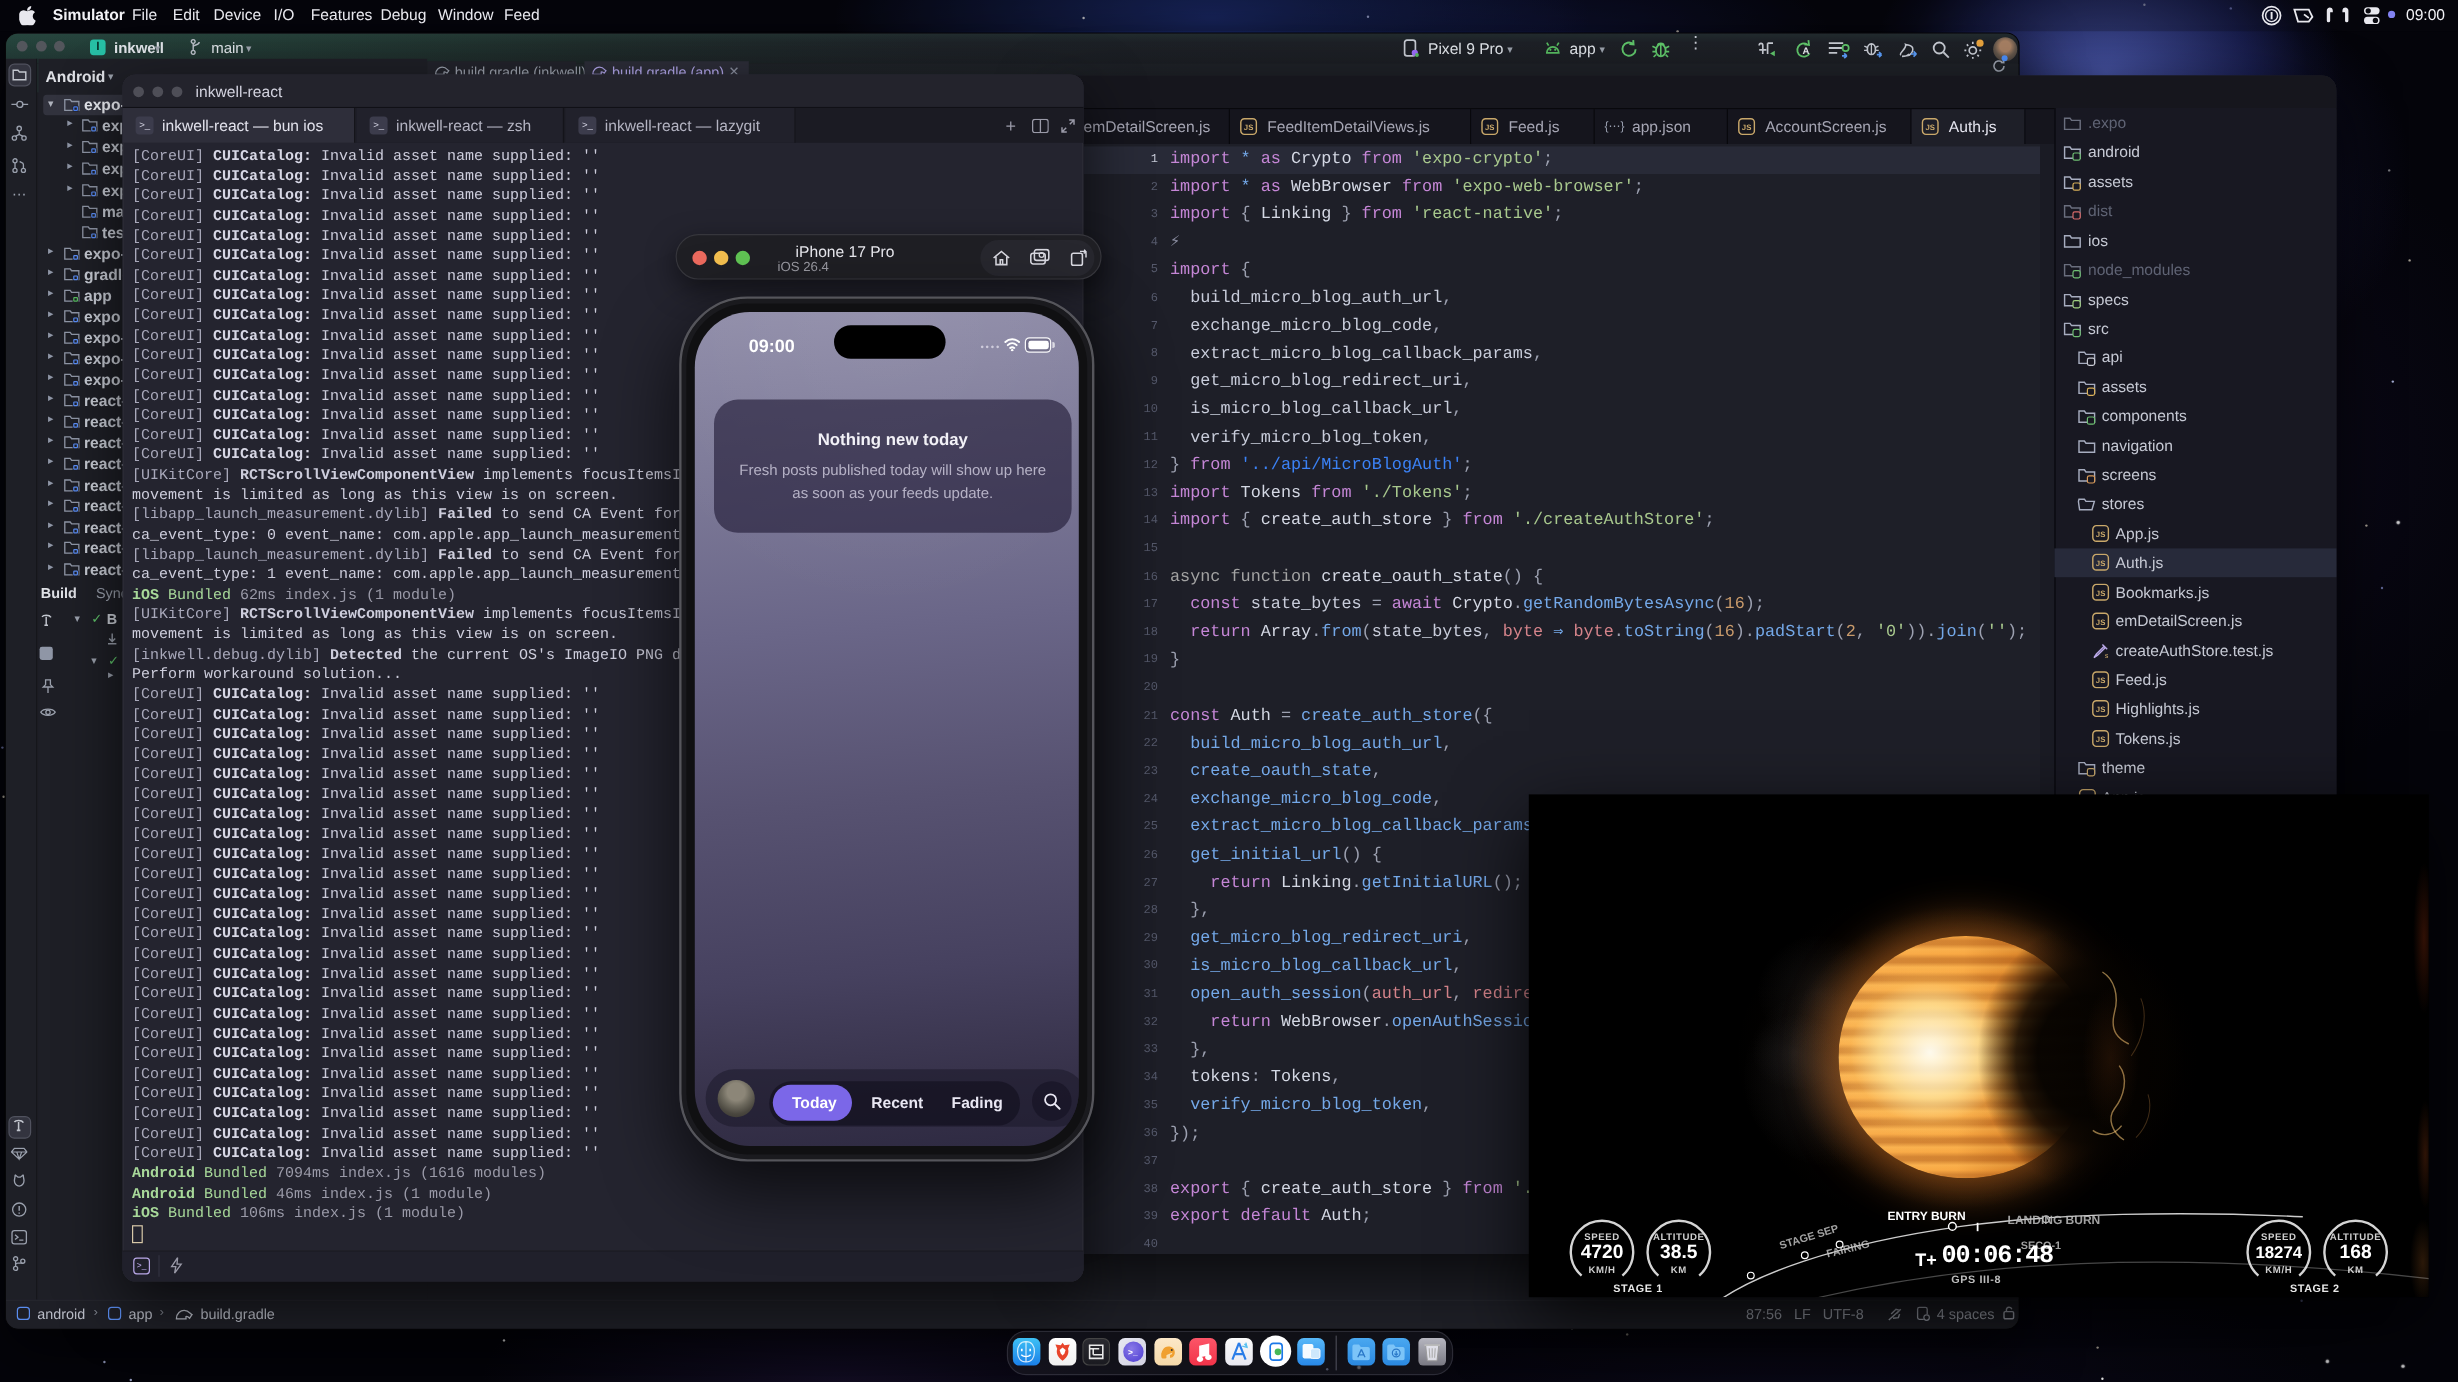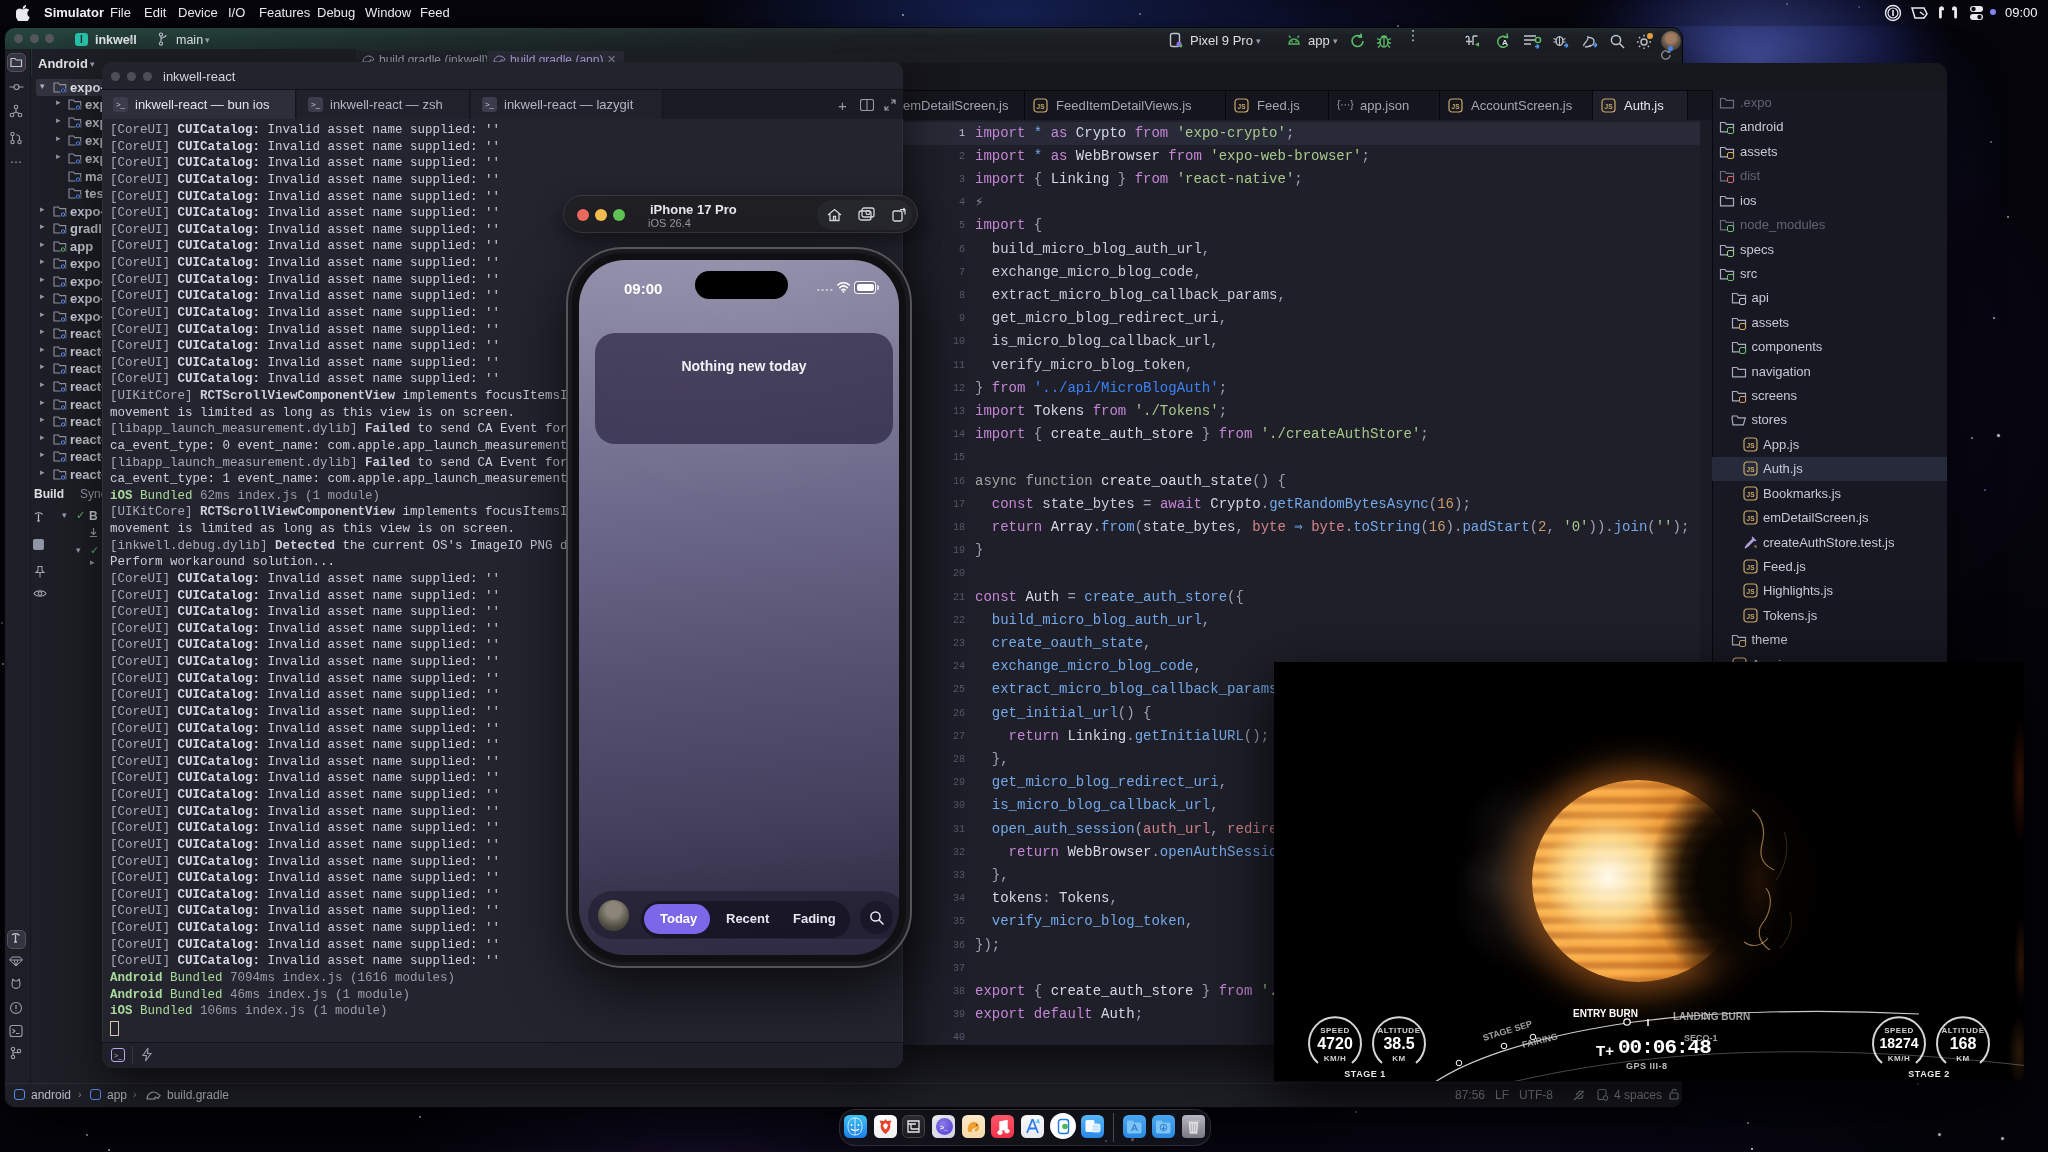--- a/index.html
+++ b/index.html
@@ -706,21 +706,21 @@
 <div class="abs" style="left:111px;top:1048px;width:14px;height:14px;border-radius:3px;border:1.3px solid #b9a8e8;color:#b9a8e8;font-size:7px;text-align:center;line-height:13px;">&gt;_</div>
 <div class="abs" style="left:132px;top:1046px;width:1px;height:18px;background:#33333f;"></div>
 <svg class="abs" style="left:141px;top:1047px" width="12" height="15" viewBox="0 0 12 15">
     <path d="M7 1 L2 8.5 H5.5 L4.5 14 L10 6.5 H6.5 z" stroke="#9a9aa8" stroke-width="1.1" fill="none"></path>
   </svg>
 
 <div class="abs" id="simbar" style="left:563px;top:195px;width:355px;height:38px;border-radius:19px;background:#1f1f24;border:1px solid #36363c;box-shadow:0 8px 24px rgba(0,0,0,0.5);">
  <div class="abs" style="left:13px;top:13px;width:12px;height:12px;border-radius:50%;background:#ec6a5e;"></div>
  <div class="abs" style="left:31px;top:13px;width:12px;height:12px;border-radius:50%;background:#f4bf4f;"></div>
  <div class="abs" style="left:49px;top:13px;width:12px;height:12px;border-radius:50%;background:#61c554;"></div>
- <div class="abs" style="left:86px;top:6px;font-size:13px;font-weight:bold;color:#e8e8ee;">iPhone 17 Pro</div>
+ <div class="abs" style="left:99px;top:6px;font-size:13px;font-weight:normal;color:#e8e8ee;">iPhone 17 Pro</div>
  <div class="abs" style="left:84px;top:21px;font-size:11px;color:#9a9aa2;">iOS 26.4</div>
  <div class="abs" style="left:253px;top:4px;width:95px;height:30px;border-radius:15px;background:#27272e;"></div>
  <svg class="abs" style="left:262px;top:11px" width="17" height="16" viewBox="0 0 17 16">
       <path d="M2 8 L8.5 2.5 L15 8 M4 7 V13.5 H13 V7 M7.5 13.5 V9.5 h2 v4" stroke="#d8d8e0" stroke-width="1.3" fill="none"></path>
     </svg>
  <svg class="abs" style="left:294px;top:11px" width="18" height="15" viewBox="0 0 18 15">
       <rect x="1" y="4" width="12" height="9" rx="2" stroke="#d8d8e0" stroke-width="1.3" fill="none"></rect>
       <rect x="4" y="1" width="12" height="9" rx="2" stroke="#d8d8e0" stroke-width="1.3" fill="none"></rect>
       <circle cx="10" cy="5.5" r="2" stroke="#d8d8e0" stroke-width="1.1" fill="none"></circle>
     </svg>
@@ -742,20 +742,21 @@
    <svg class="abs" style="left:257px;top:21px" width="15" height="12" viewBox="0 0 15 12">
         <path d="M1.8 4 C5 1 10 1 13.2 4 M3.8 6.6 C6 4.6 9 4.6 11.2 6.6 M5.8 9 C6.8 8.2 8.2 8.2 9.2 9" stroke="#fff" stroke-width="1.6" fill="none" stroke-linecap="round"></path>
         <circle cx="7.5" cy="10.8" r="1" fill="#fff"></circle>
       </svg>
    <div class="abs" style="left:275px;top:21px;width:22px;height:12.5px;border-radius:4px;border:1.4px solid rgba(255,255,255,0.95);background:rgba(60,56,84,0.3);"></div>
    <div class="abs" style="left:277.5px;top:23.5px;width:17px;height:7.5px;border-radius:2px;background:#fff;"></div>
    <div class="abs" style="left:298px;top:24.5px;width:1.8px;height:5px;border-radius:0 1.5px 1.5px 0;background:rgba(255,255,255,0.7);"></div>
 
    <div class="abs" style="left:16px;top:73px;width:298px;height:111px;border-radius:20px;background:rgba(36,31,58,0.66);">
      <div style="text-align:center;margin-top:25px;font-size:14px;font-weight:bold;color:#f2f1f7;">Nothing new today</div>
+     <div style="text-align:center;margin-top:9px;font-size:12.5px;line-height:19px;color:#b6b2c6;">Fresh posts published today will show up here<br>as soon as your feeds update.</div>
    </div>
 
    <div class="abs" style="left:9px;top:631px;width:317px;height:48px;border-radius:25px;background:rgba(24,21,38,0.5);"></div>
    <div class="abs" style="left:19px;top:640px;width:31px;height:31px;border-radius:50%;background:radial-gradient(circle at 50% 32%, #8c8678 0 28%, #6e6a5e 45%, #4a473f 70%, #33312c 100%);"></div>
    <div class="abs" style="left:62px;top:641px;width:209px;height:37px;border-radius:19px;background:rgba(15,13,26,0.55);"></div>
    <div class="abs" style="left:65px;top:644px;width:66px;height:30px;border-radius:15px;background:#7b67e8;"></div>
    <div class="abs" style="left:81px;top:651px;font-size:13px;font-weight:bold;color:#fff;">Today</div>
    <div class="abs" style="left:147px;top:651px;font-size:13px;font-weight:bold;color:#e8e6f2;">Recent</div>
    <div class="abs" style="left:214px;top:651px;font-size:13px;font-weight:bold;color:#e8e6f2;">Fading</div>
    <div class="abs" style="left:281px;top:641px;width:33px;height:33px;border-radius:50%;background:rgba(20,17,34,0.6);"></div>

